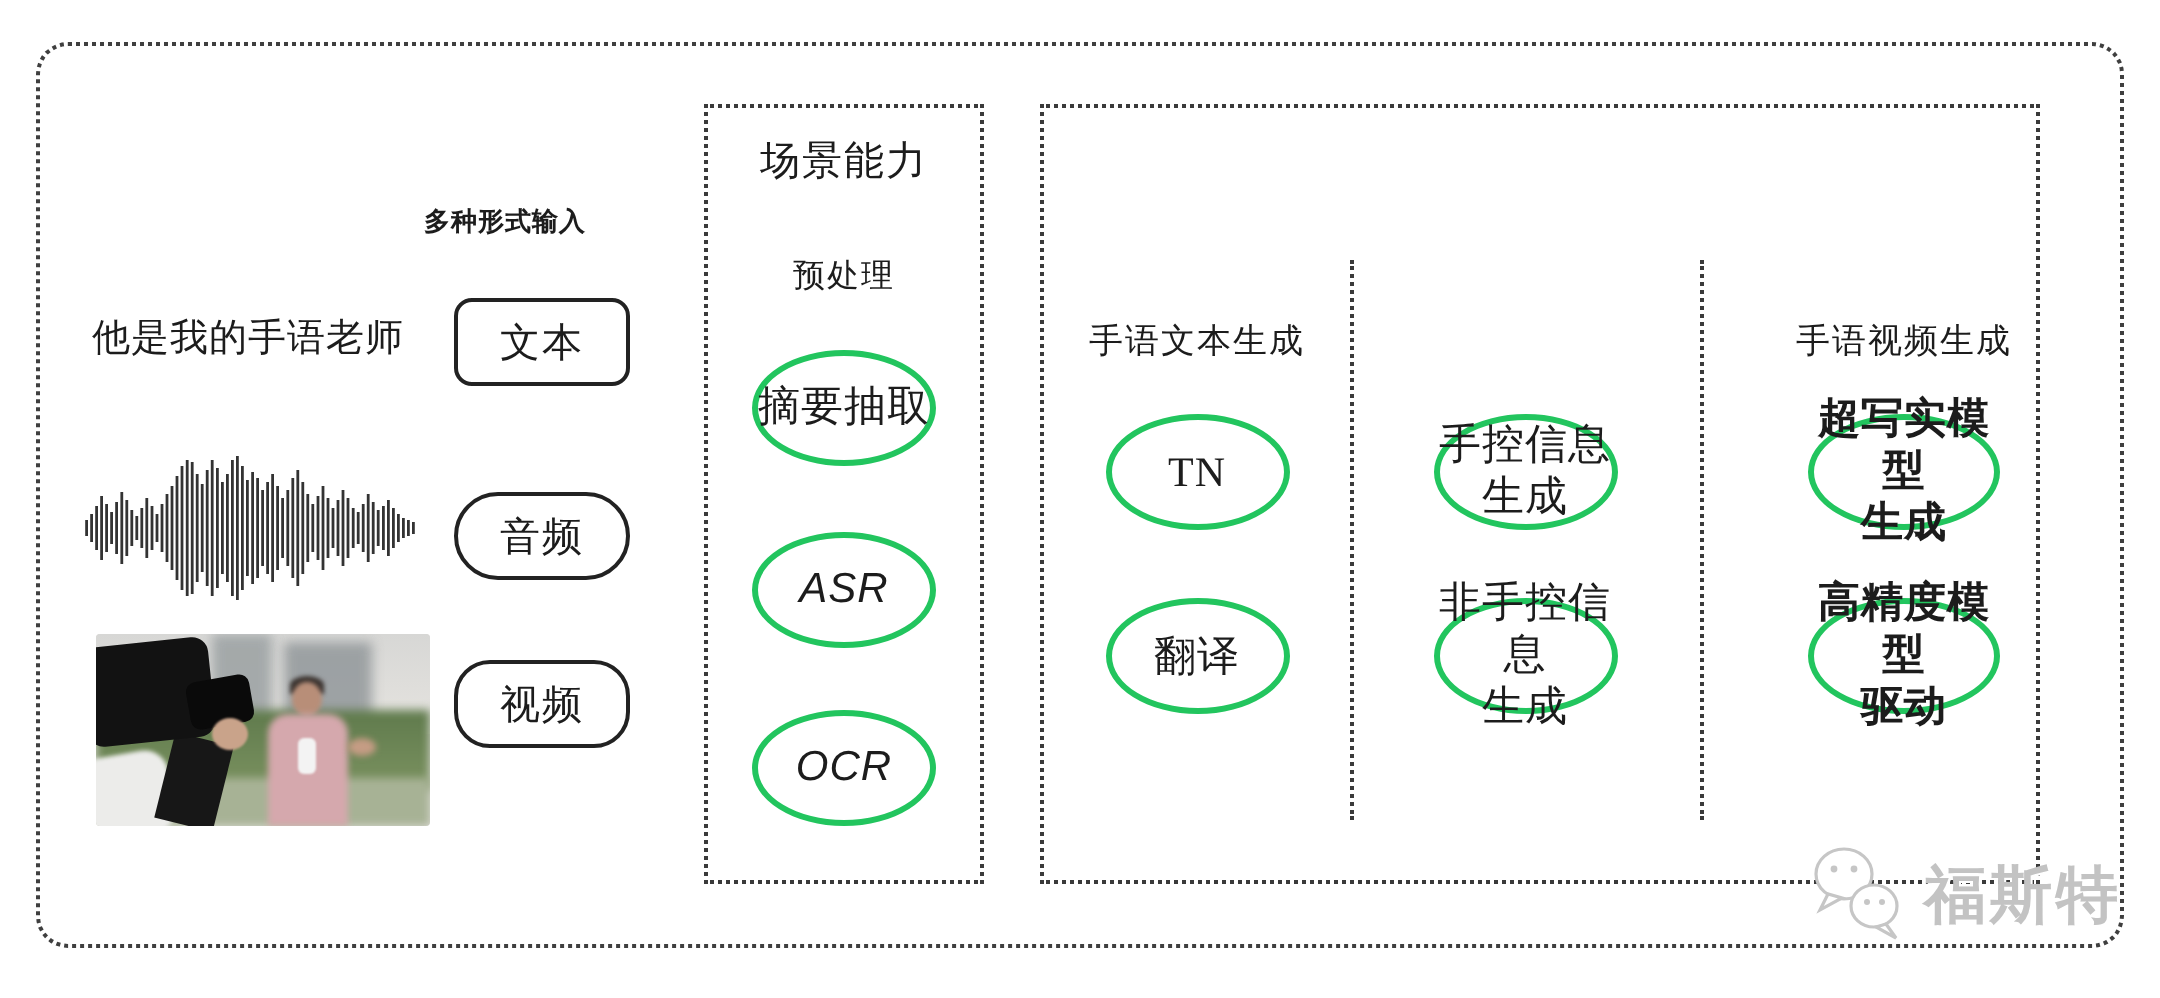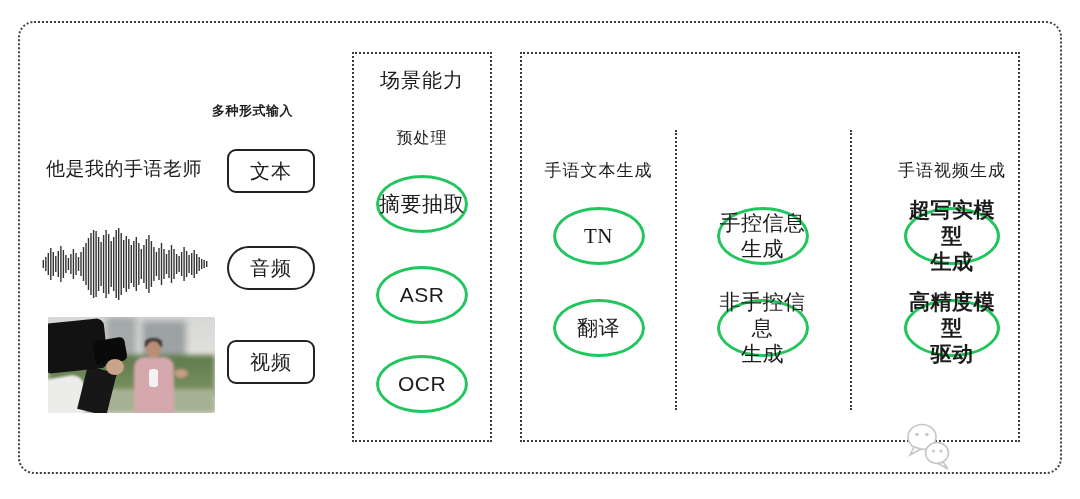--- a/index.html
+++ b/index.html
@@ -12,21 +12,21 @@
                  border:2px dotted #3f3f3f; border-radius:16px; }
 
   
   .input-heading { position:absolute; left:212px; top:102px; width:120px;
                    font-size:13px; font-weight:bold; letter-spacing:.5px; }
   .sample-text   { position:absolute; left:46px; top:156px; font-size:19px; letter-spacing:.5px; }
   .input-box { position:absolute; left:227px; width:88px; height:44px;
                border:2px solid #222; border-radius:9px; background:#fff;
                display:flex; align-items:center; justify-content:center;
                font-size:20px; letter-spacing:1px; }
-  .input-box.b1 { top:149px; } .input-box.b2 { top:246px;border-radius:22px; } .input-box.b3 { top:340px; }
+  .input-box.b1 { top:149px; } .input-box.b2 { top:246px;border-radius:22px; } .input-box.b3 { top:330px;border-radius:18px; }
 
   .waveform { position:absolute; left:42px; top:227px; width:166px; height:74px; }
 
   
   .photo { position:absolute; left:48px; top:317px; width:167px; height:96px;
            overflow:hidden; border-radius:2px; background:#dfddd9; }
   .photo .sky   { position:absolute; left:0; top:0; width:167px; height:50px;
                   background:linear-gradient(#d7d7d5,#e6e4e0); }
   .photo .bld1  { position:absolute; left:58px; top:0; width:30px; height:52px;
                   background:#9aa0a2; filter:blur(3px); opacity:.85; }
@@ -64,21 +64,21 @@
   .box-title { position:absolute; top:13px; left:0; width:100%; text-align:center;
                font-size:20px; font-weight:normal; letter-spacing:1px; }
   .scene-sub { position:absolute; top:74px; left:0; width:100%; text-align:center;
                font-size:16px; letter-spacing:1px; }
 
   .ellipse { position:absolute; left:50%; transform:translateX(-50%);
              border:3px solid #22c55e; border-radius:50%; background:#fff;
              display:flex; align-items:center; justify-content:center; text-align:center;
              font-size:21px; line-height:1.25; white-space:pre-line; letter-spacing:.5px; }
   .scene-box .ellipse { width:92px; height:58px; }
-  .scene-box .e1 { top:121px; } .scene-box .e2 { top:212px; } .scene-box .e3 { top:301px; }
+  .scene-box .e1 { top:121px; } .scene-box .e2 { top:212px;font-style:italic; } .scene-box .e3 { top:301px;font-style:italic; }
 
   .core-col { position:absolute; top:0; height:390px; }
   .col-1 { left:0;     width:153px;font-family:Liberation Serif, serif; }
   .col-2 { left:153px; width:175px; }
   .col-3 { left:344px; width:172px; }
   .col-divider { position:absolute; top:76px; height:280px; width:0;
                  border-left:2px dotted #3a3a3a; }
   .div-1 { left:153px; } .div-2 { left:328px; }
   .col-header { position:absolute; top:105px; left:0; width:100%; text-align:center;
                 font-size:17px; letter-spacing:1px; }
@@ -242,15 +242,16 @@
         <ellipse cx="33" cy="33" rx="11.5" ry="10.5"></ellipse>
         <path d="M39,42 L44,49 L34,43.5 Z"></path>
       </g>
       <g fill="#c6c6c6" stroke="none">
         <circle cx="13" cy="14.5" r="1.7"></circle>
           <circle cx="23" cy="14.5" r="1.7"></circle>
         <circle cx="29.5" cy="31" r="1.5"></circle>
           <circle cx="37" cy="31" r="1.5"></circle>
       </g>
     </svg>
+    <div class="wm-text">福斯特</div>
   </div>
 
 </div>
 
 </body></html>

